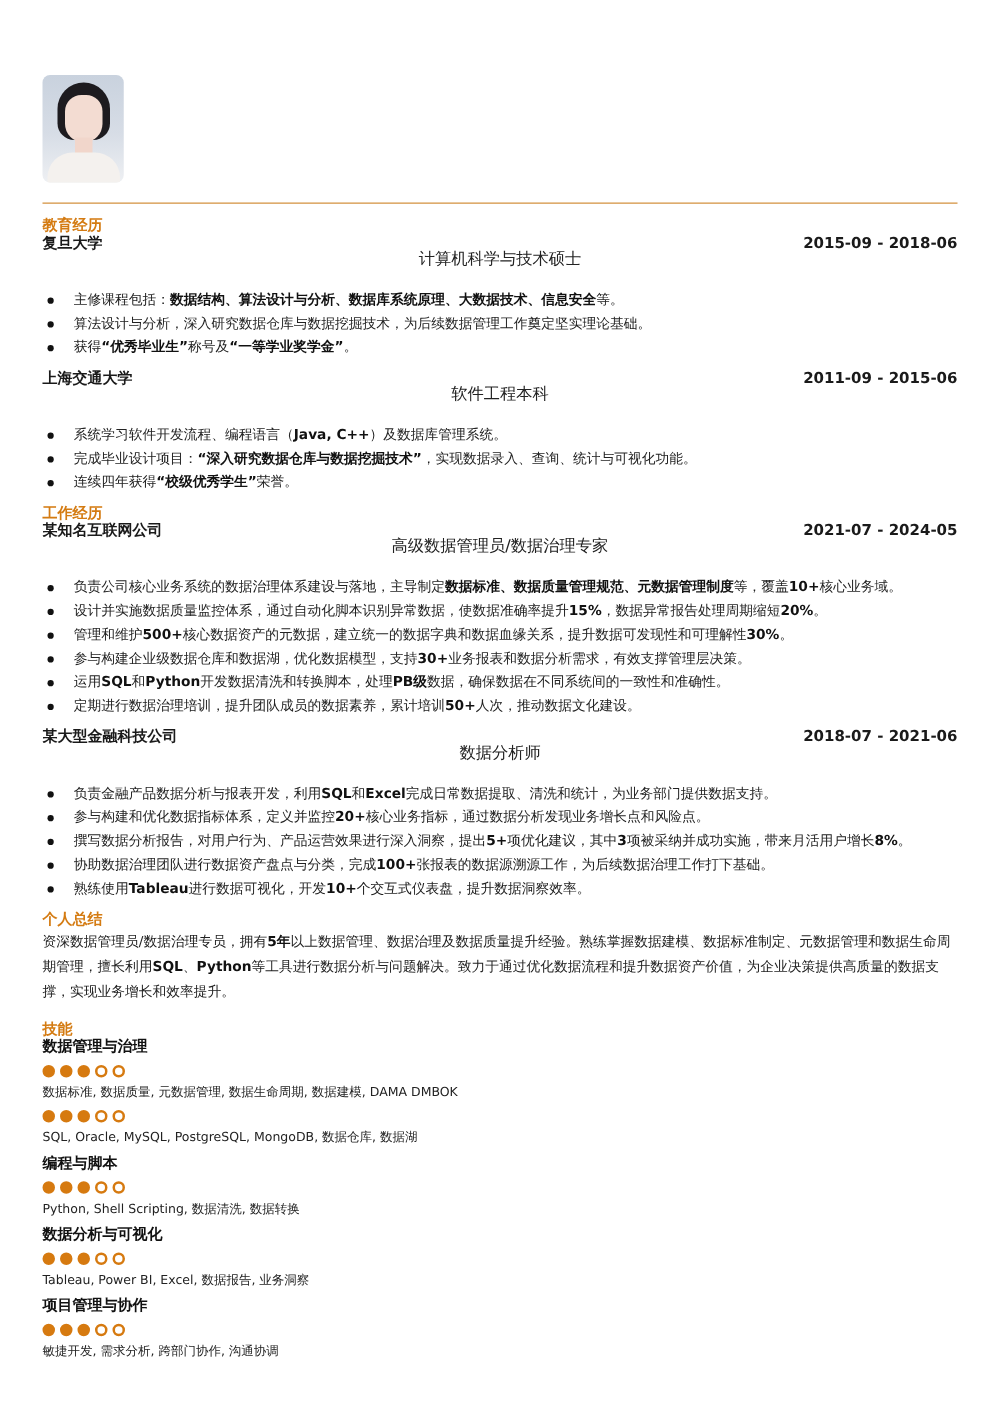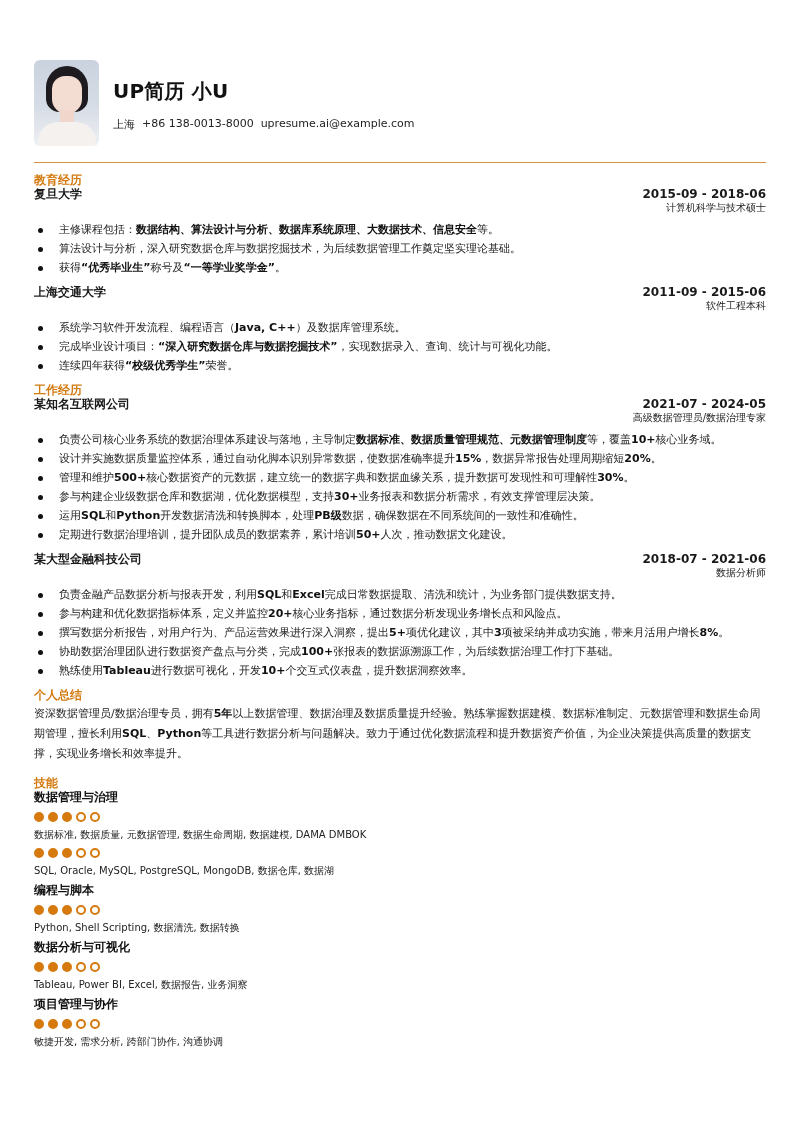--- a/index.html
+++ b/index.html
@@ -40,23 +40,23 @@
 
     .divider { height: 1px; background: #d4913f; margin-top: 14px; }
 
     
     .section { margin-top: 10px; }
     .section-title { font-size: 12px; color: #d47b12; font-weight: bold; line-height: 14px; }
     .entry { margin-bottom: 10px; }
     .entry-head { display: flex; justify-content: space-between; align-items: flex-end; }
     .entry-org { font-size: 12px; font-weight: bold; line-height: 14px; }
     .entry-date { font-size: 12px; font-weight: bold; line-height: 14px; text-align: right; }
-    .entry-sub { display: flex; justify-content: flex-end; font-size: 10px; line-height: 14px; color: #222; }
+    .entry-sub { display: flex; justify-content: center; font-size: 13px; line-height: 14px; color: #222; }
     .entry-degree { text-align: right; }
-    ul.bullets { list-style: none; margin-top: 8px; }
+    ul.bullets { list-style: none; margin-top: 18px; }
     ul.bullets li {
       position: relative; padding-left: 25px; font-size: 11px; line-height: 14px;
       margin-bottom: 5px; color: #222;
     }
     ul.bullets li::before {
       content: ""; position: absolute; left: 4px; top: 5px; width: 5px; height: 5px;
       background: #111; border-radius: 50%;
     }
     ul.bullets li b { font-weight: bold; color: #111; }
 
@@ -75,28 +75,20 @@
 
 <div class="page">
 
   <div class="header">
     <div class="avatar">
       <div class="hair"></div>
       <div class="face"></div>
       <div class="neck"></div>
       <div class="shirt"></div>
     </div>
-    <div class="header-text">
-      <div class="name">UP简历 小U</div>
-      <div class="contact">
-        <span>上海</span>
-        <span>+86 138-0013-8000</span>
-        <span>upresume.ai@example.com</span>
-      </div>
-    </div>
   </div>
 
   <div class="divider"></div>
 
   <div class="section">
     <div class="section-title">教育经历</div>
     <div id="edu-list">
         <div class="entry">
           <div class="entry-head">
             <div class="entry-org">复旦大学</div>

